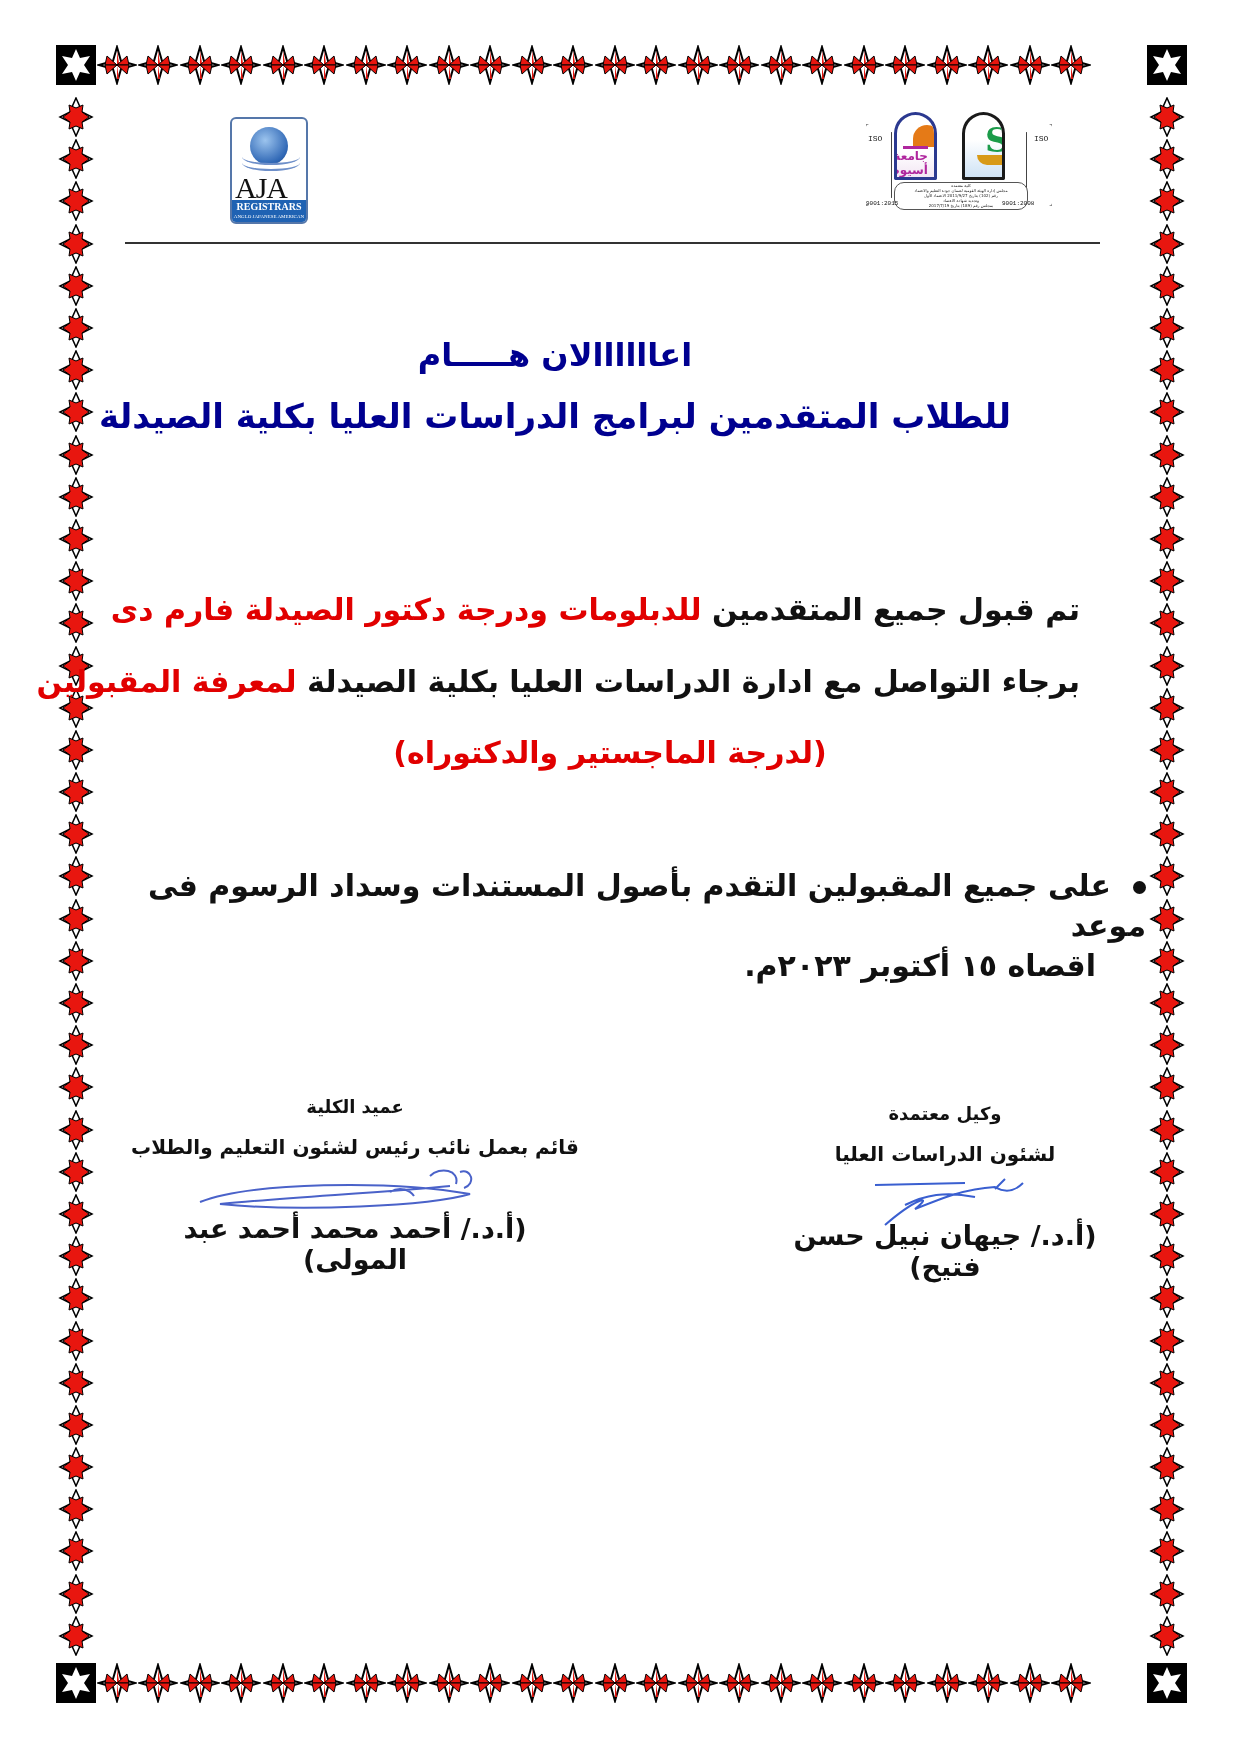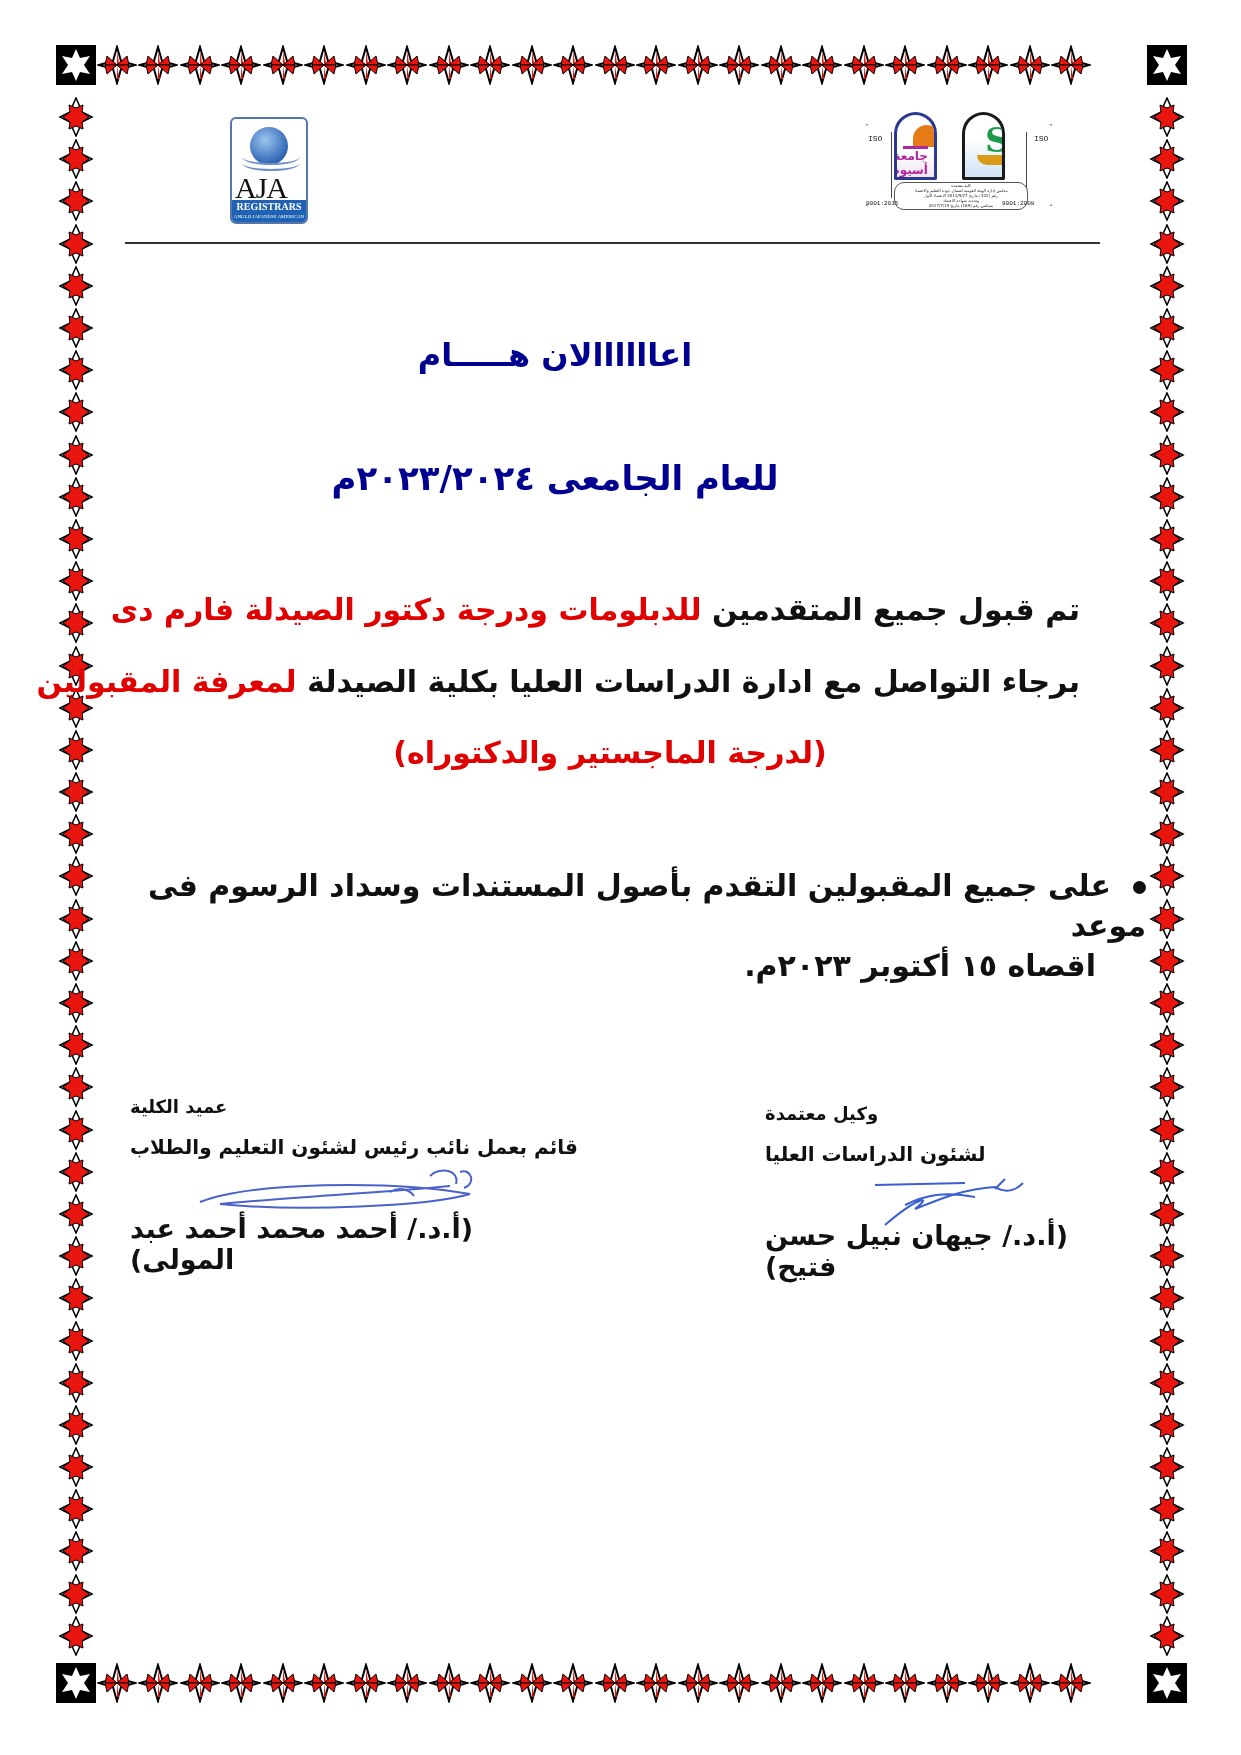--- a/index.html
+++ b/index.html
@@ -58,21 +58,21 @@
     .body-line .red { color: #e10000; text-align: center; }
     .body-line.l1 { top: 592px; }
     .body-line.l2 { top: 664px; }
     .body-line.l3 { top: 735px; color: #e10000; }
 
     .bullet { position: absolute; left: 126px; width: 1020px; top: 866px; font-size: 30px; font-weight: bold; color: #111; line-height: 40px; text-align: right; }
     .bullet .dot { display: inline-block; width: 13px; height: 13px; border-radius: 50%; background: #111; margin-left: 22px; vertical-align: middle; }
     .bullet .line2 { display:block; padding-right: 50px; }
 
     
-    .sig { position: absolute; text-align: left; color: #111; font-weight: bold; }
+    .sig { position: absolute; text-align: center; color: #111; font-weight: bold; }
     .sig .role { font-size: 18px; }
     .sig .sub { font-size: 20px; margin-top: 18px; }
     .sig .name { font-size: 27px; margin-top: 54px; letter-spacing: -0.5px; }
     .sig.dean { left: 130px; top: 1096px; width: 450px; }
     .sig.vice { left: 765px; top: 1103px; width: 360px; }
     .sig .scribble { position: absolute; left: 0; right: 0; pointer-events: none; }
   </style>
 </head>
 <body>
 
@@ -1110,21 +1110,21 @@
       <div>وتجديد شهادة الاعتماد</div>
       <div>بمجلس رقم (189) بتاريخ 2017/7/19</div>
     </div>
     <div class="iso-num l">9001:2015</div>
     <div class="iso-num r">9001:2008</div>
   </div>
 
   <div class="header-rule"></div>
 
   <div class="title t1">اعاااااالان  هـــــام</div>
-  <div class="title t3">للعام الجامعى ٢٠٢٣/٢٠٢٤م</div>
+  <div class="title t2">للطلاب المتقدمين لبرامج الدراسات العليا بكلية الصيدلة</div>
 
   <div class="body-line l1">
     <span>تم قبول جميع المتقدمين </span><span class="red">للدبلومات ودرجة دكتور الصيدلة فارم دى</span>
   </div>
   <div class="body-line l2">
     <span>برجاء التواصل مع ادارة الدراسات العليا بكلية الصيدلة </span><span class="red">لمعرفة المقبولين</span>
   </div>
   <div class="body-line l3">(لدرجة الماجستير والدكتوراه)</div>
 
   <div class="bullet">

